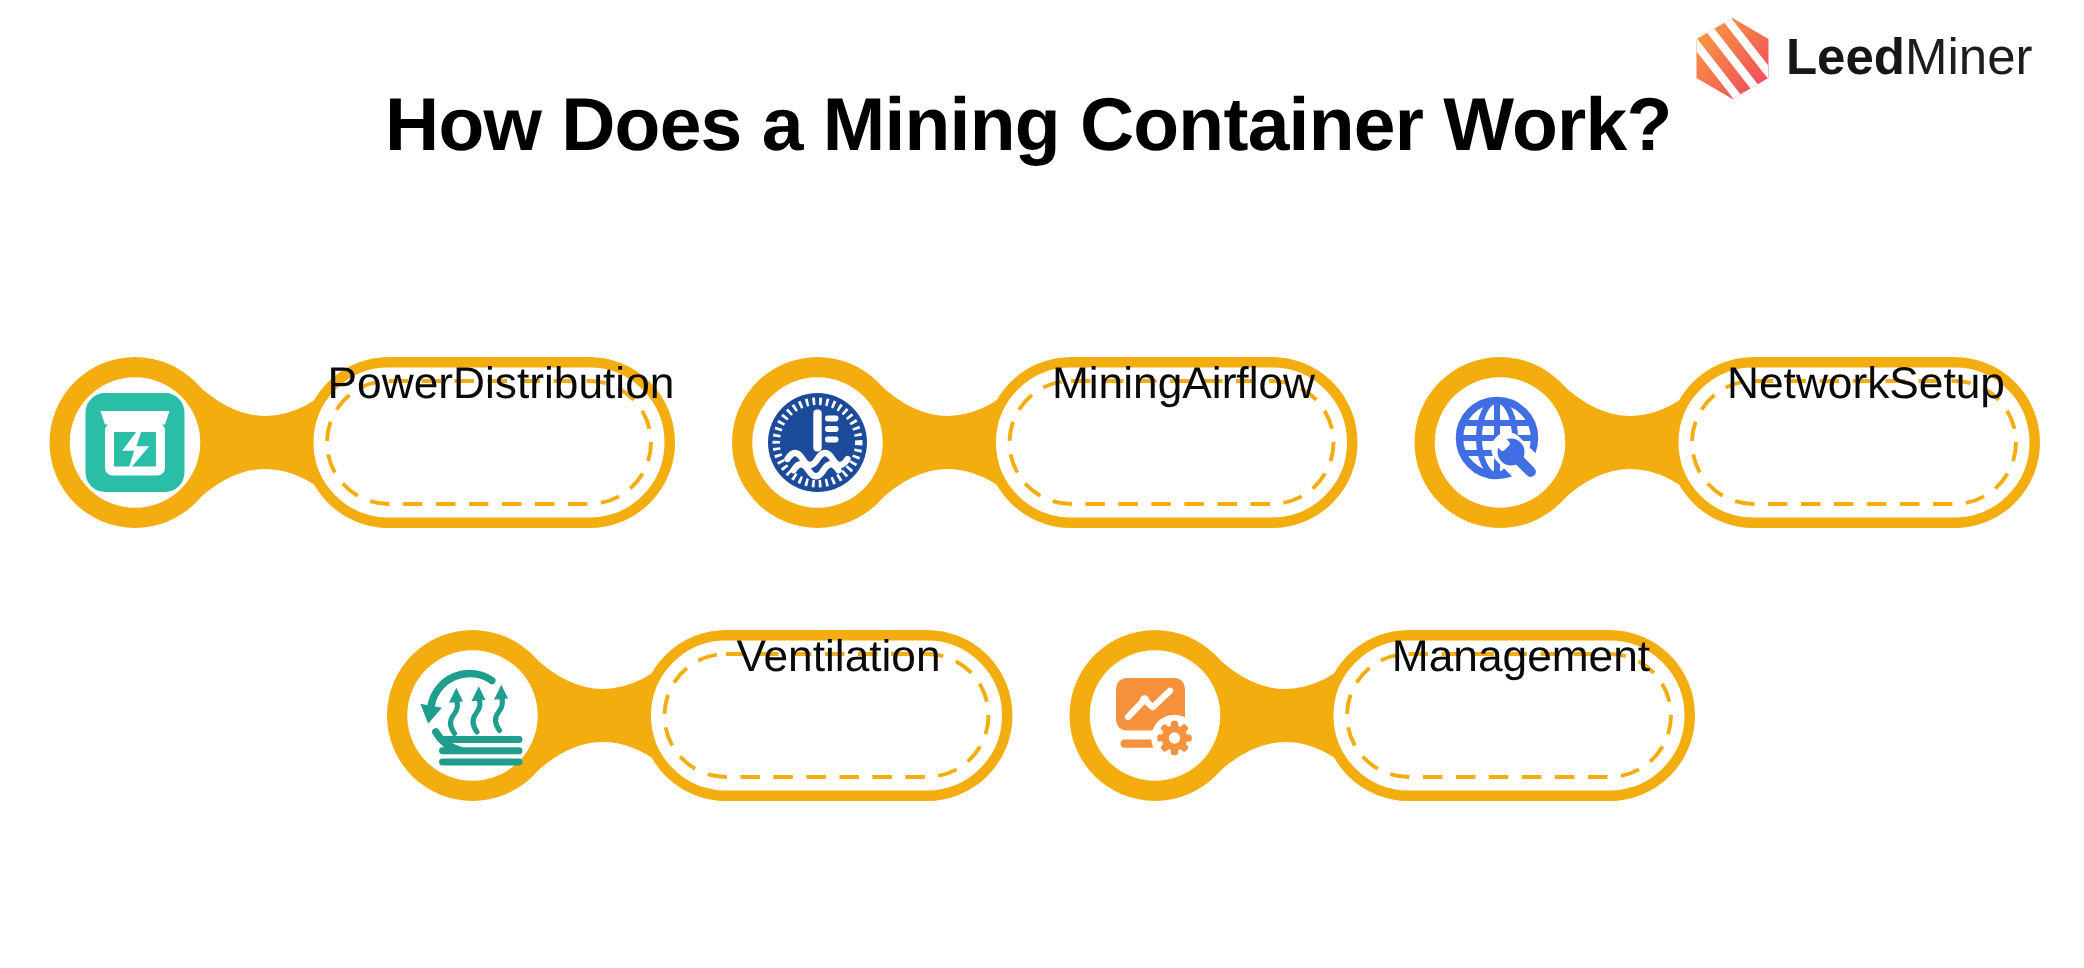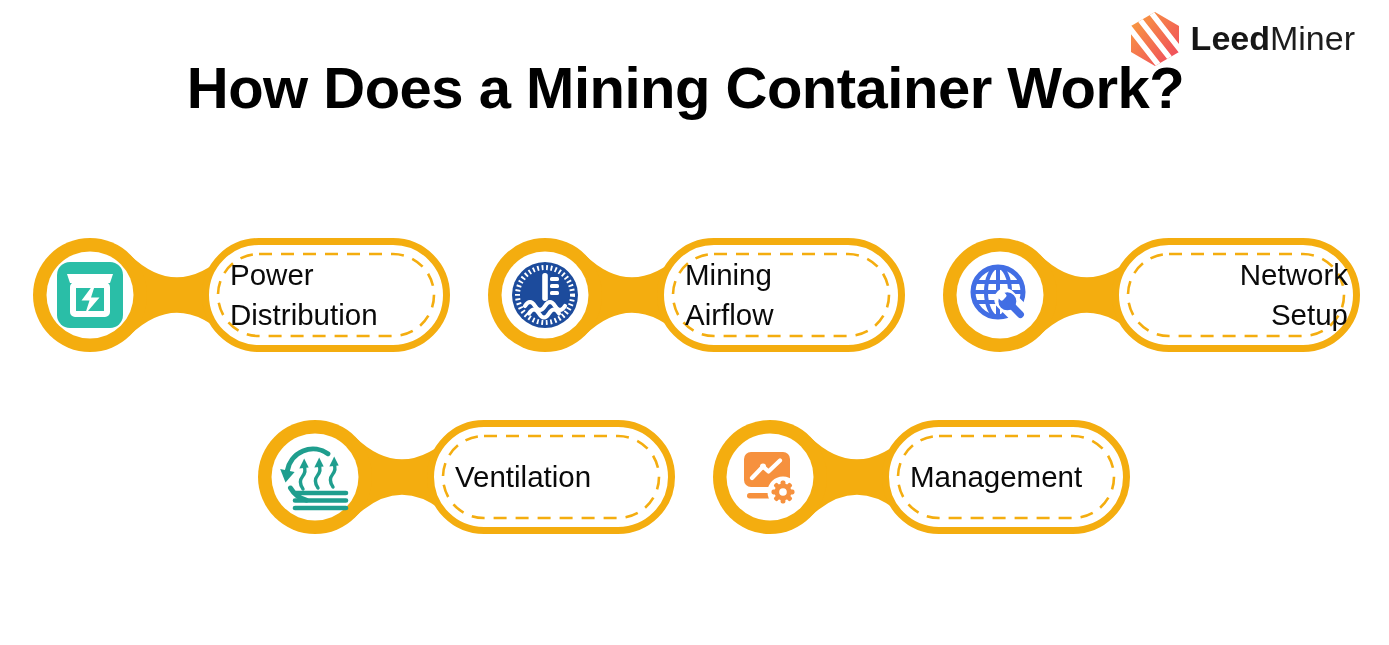--- a/index.html
+++ b/index.html
@@ -9,29 +9,29 @@
   }
   
   .logo{position:absolute;top:10px;right:16px;display:flex;align-items:center;gap:9px;}
   .logo svg{display:block;overflow:visible;}
   .logo-text{font-size:34px;color:#161616;letter-spacing:0;}
   .logo-text .bold{font-weight:700;}
   .logo-text .reg{font-weight:400;color:#1d1d1d;}
   
   .title{
     position:absolute;top:56px;left:0;width:100%;text-align:center;
-    font-size:58px;font-weight:700;color:var(--text,#000);letter-spacing:-0.5px;line-height:1.1;
+    font-size:50px;font-weight:700;color:var(--text,#000);letter-spacing:-0.5px;line-height:1.1;
   }
   
   .item{position:absolute;width:420px;height:118px;}
   .item svg{position:absolute;overflow:visible;}
   .blob{left:0;top:0;}
   .label{
     position:absolute;left:198px;top:0;bottom:0;width:208px;
-    display:flex;flex-direction:column;justify-content:center;
+    display:flex;flex-direction:row;justify-content:center;
     font-size:29.5px;line-height:1.34;color:#0a0a0a;
   }
   
   .f-yel{fill:var(--accent-yellow,#F4AD0F);}
   .f-white{fill:#ffffff;}
   .f-teal{fill:var(--teal,#2ABEA7);}
   .f-teal2{fill:var(--teal-dark,#1F9E8E);}
   .f-navy{fill:var(--navy,#1C4B9C);}
   .f-blue{fill:var(--blue,#426EE4);}
   .f-orange{fill:var(--orange,#F6913E);}

